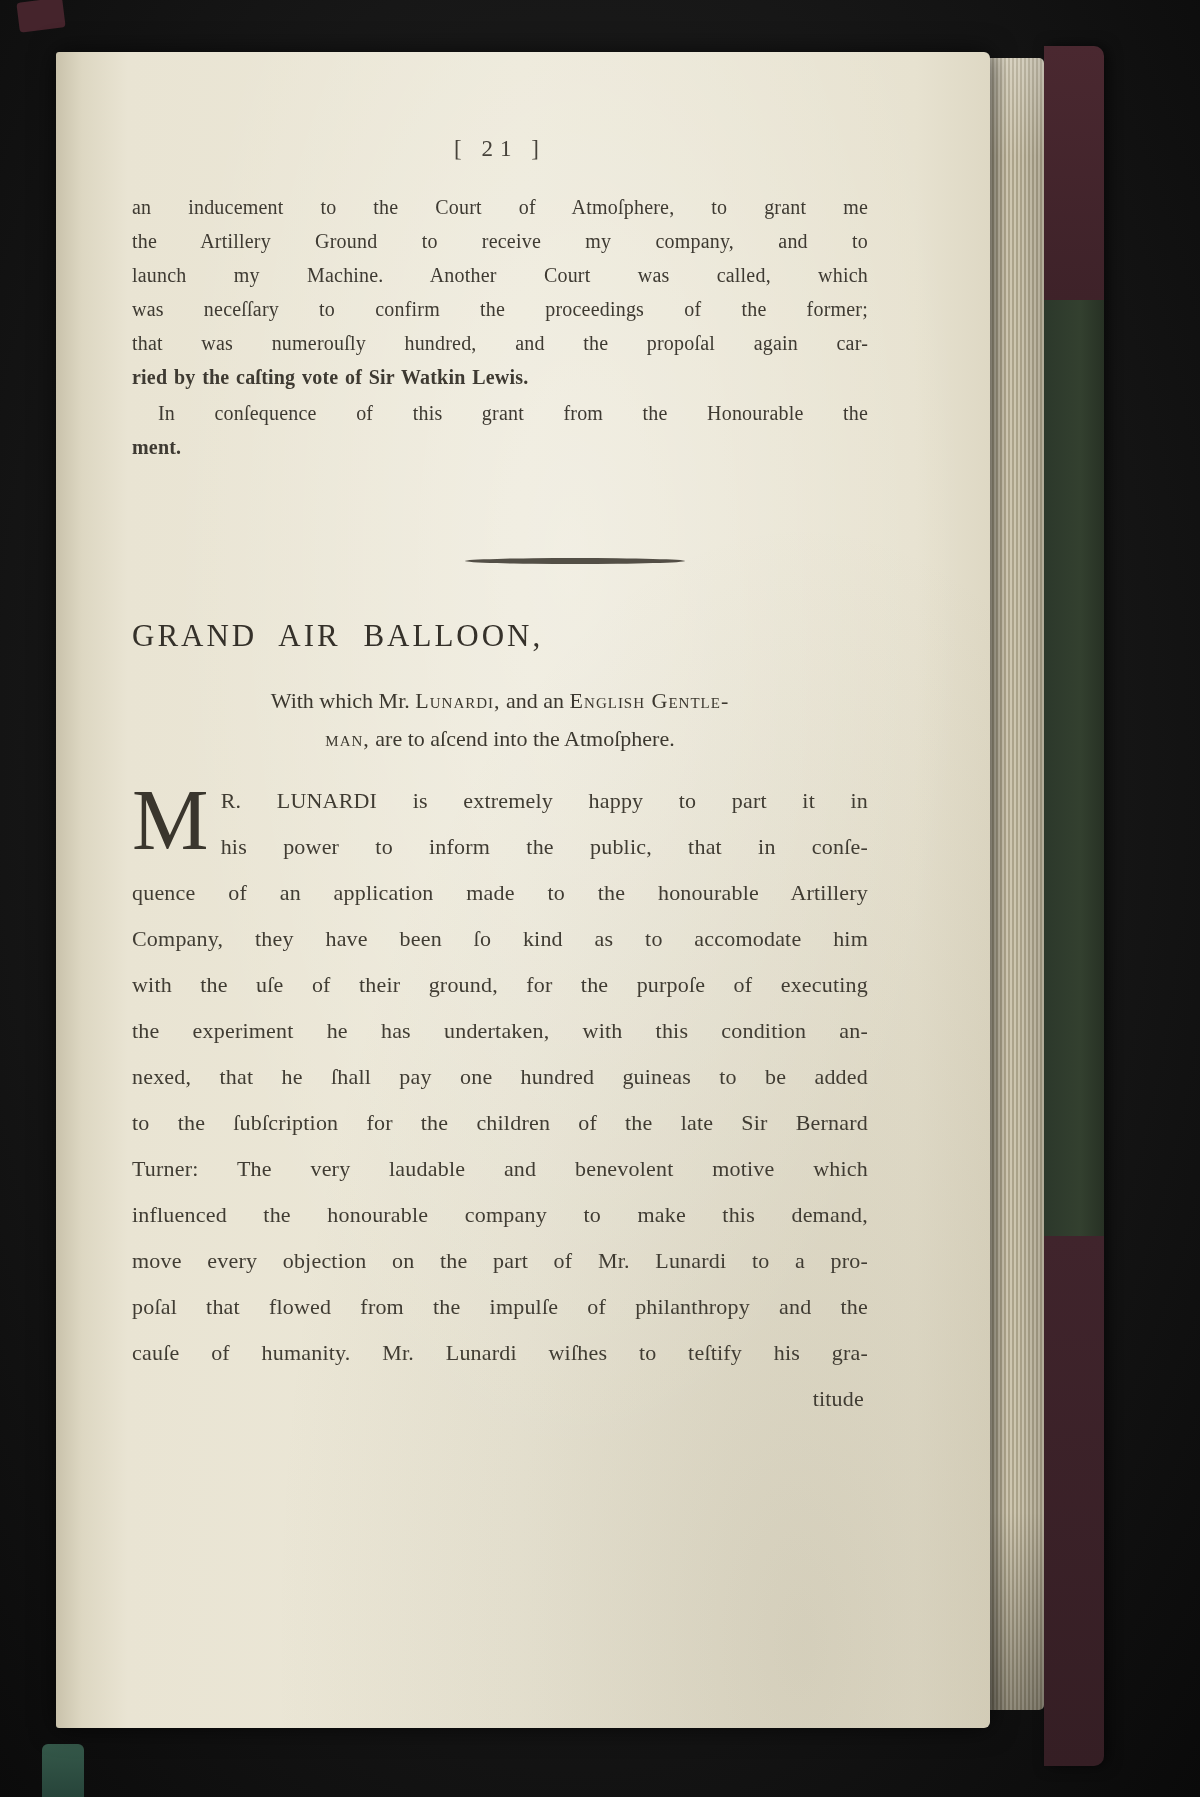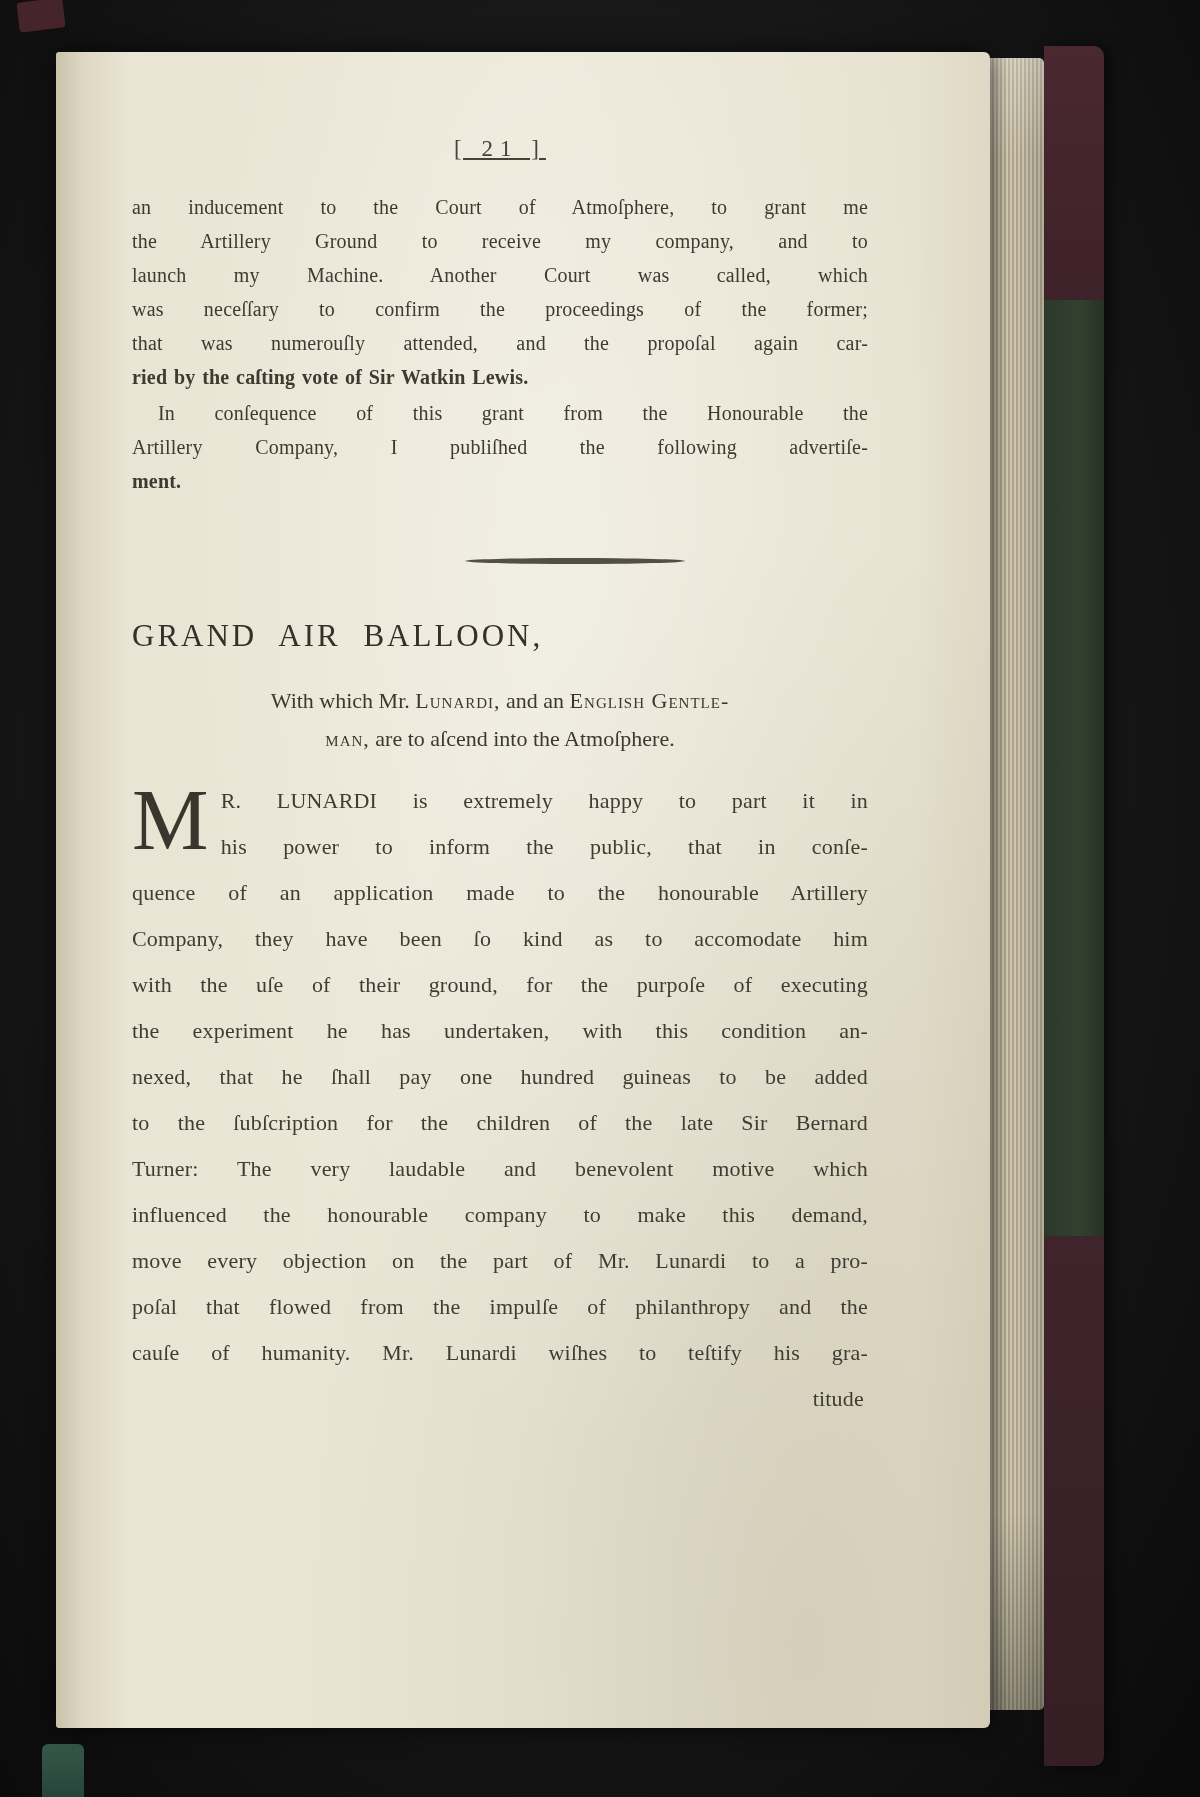--- a/index.html
+++ b/index.html
@@ -64,21 +64,20 @@
     box-shadow: 0 0 26px rgba(0,0,0,0.65);
     color: #3e3a32;
   }
 
   
   .page-number {
     position: absolute; left: 76px; top: 84px; width: 736px;
     text-align: center;
     font-size: 23px; letter-spacing: 7px;
     color: #46423a;
-    text-decoration: underline;
   }
   .para { position: absolute; left: 76px; width: 736px; }
   .para .tline { text-align: justify; text-align-last: justify; }
   .ragged-last .tline:last-child { text-align-last: left; font-weight: bold; }
 
   .para1 { top: 138px; font-size: 20px; line-height: 34px; word-spacing: 1.5px; letter-spacing: 0.2px; }
   .para2 { top: 344px; font-size: 20px; line-height: 34px; word-spacing: 1.5px; letter-spacing: 0.2px; }
   .para2 .tline:first-child { text-indent: 26px; }
 
   .swelled-rule {
@@ -140,27 +139,26 @@
 
   <div class="page">
 
     <div class="page-number">[ 21 ]</div>
 
     <div class="para para1 ragged-last">
         <div class="tline">an inducement to the Court of Atmoſphere, to grant me</div>
         <div class="tline">the Artillery Ground to receive my company, and to</div>
         <div class="tline">launch my Machine. Another Court was called, which</div>
         <div class="tline">was neceſſary to confirm the proceedings of the former;</div>
-        <div class="tline">that was numerouſly attended, and the propoſal again car-</div>
+        <div class="tline">that was numerouſly hundred, and the propoſal again car-</div>
         <div class="tline">ried by the caſting vote of Sir Watkin Lewis.</div>
       </div>
 
     <div class="para para2 ragged-last">
         <div class="tline">In conſequence of this grant from the Honourable the</div>
-        <div class="tline">Artillery Company, I publiſhed the following advertiſe-</div>
         <div class="tline">ment.</div>
       </div>
 
     <div class="swelled-rule"></div>
 
     <h1 class="ad-heading">GRAND AIR BALLOON,</h1>
 
     <div class="subhead">
       <div class="sh-line">
         <span>With which Mr. </span><span class="sc">Lunardi,</span><span> and an </span><span class="sc">English Gentle-</span>

